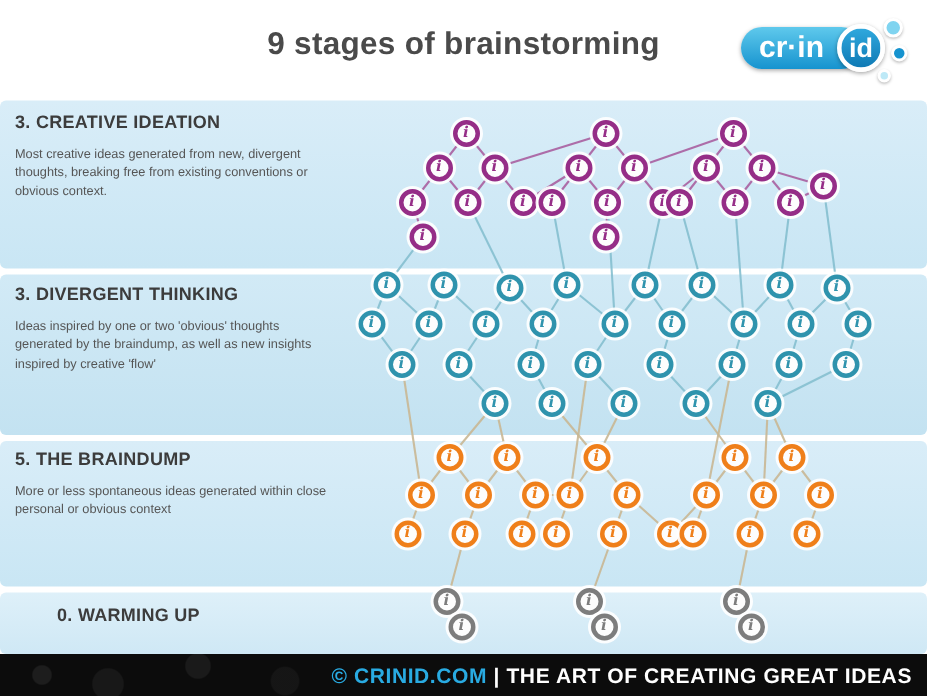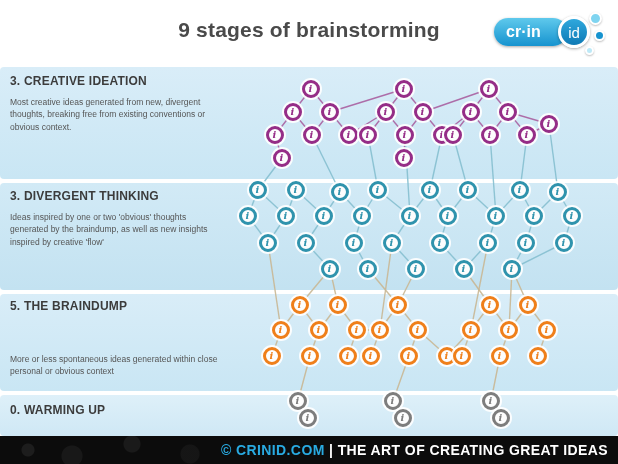--- a/index.html
+++ b/index.html
@@ -24,46 +24,46 @@
   .stage-label {
     position:absolute; left:10px; font-weight:bold; font-size:12px;
     color:#3c3c3c; letter-spacing:0.2px; z-index:3;
   }
   .stage-desc {
     position:absolute; left:10px; width:208px; font-size:8.5px;
     color:#555; line-height:1.45; z-index:3;
   }
   #label3 { top:74px; }  #desc3 { top:96px; }
   #label2 { top:189px; } #desc2 { top:211px; }
-  #label1 { top:299px; } #desc1 { top:321px;margin-top:32px; }
-  #label0 { top:403px; }
+  #label1 { top:299px; } #desc1 { top:321px; }
+  #label0 { top:403px;margin-left:28px; }
 
   #edge-layer { position:absolute; left:0; top:0; z-index:1; pointer-events:none; }
 
   .node {
     position:absolute; width:12px; height:12px; border:3.5px solid #888;
     border-radius:50%; background:#fdfdfd;
     box-shadow:0 0 0 2px rgba(255,255,255,0.9);
     display:flex; align-items:center; justify-content:center;
     font:italic bold 10px "DejaVu Serif", serif; z-index:2;
   }
 
   
   .logo { position:absolute; top:10px; right:14px; width:110px; height:46px; z-index:4; }
   .logo-pill {
     position:absolute; left:0; top:8px; height:28px; line-height:28px;
     border-radius:14px; padding:0 26px 0 12px;
     background:linear-gradient(#5fc9ec,#1693cf);
-    color:#fff; font-weight:bold; font-size:16px;
+    color:#fff; font-weight:bold; font-size:20px;
     box-shadow:0 1px 3px rgba(0,0,0,0.35);
   }
   .logo-id-circle {
     position:absolute; right:14px; top:6px; width:26px; height:26px; border-radius:50%;
     background:linear-gradient(#2fa8dd,#0f7ab5); border:3px solid #fff;
-    color:#fff; font-weight:normal; font-size:15px;
+    color:#fff; font-weight:bold; font-size:18px;
     display:flex; align-items:center; justify-content:center;
     box-shadow:0 1px 3px rgba(0,0,0,0.35);
   }
   .logo .dot { position:absolute; border-radius:50%; border:2px solid #fff; box-shadow:0 1px 2px rgba(0,0,0,0.25); }
   .logo .d1 { width:9px; height:9px; right:2px;  top:2px;    background:#7fd4f0; }
   .logo .d2 { width:7px; height:7px; right:-1px; top:20px;   background:#1693cf; }
   .logo .d3 { width:5px; height:5px; right:10px; top:36px;   background:#bde9f7; }
 
   .footer {
     position:absolute; left:0; bottom:0; width:618px; height:28px;

